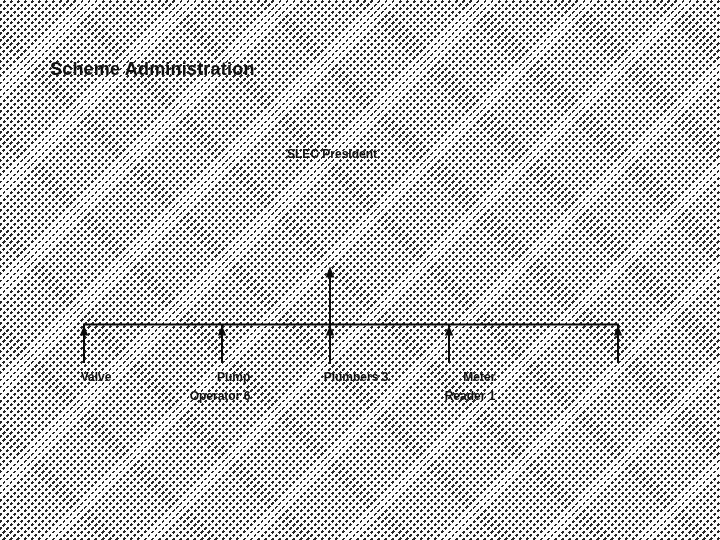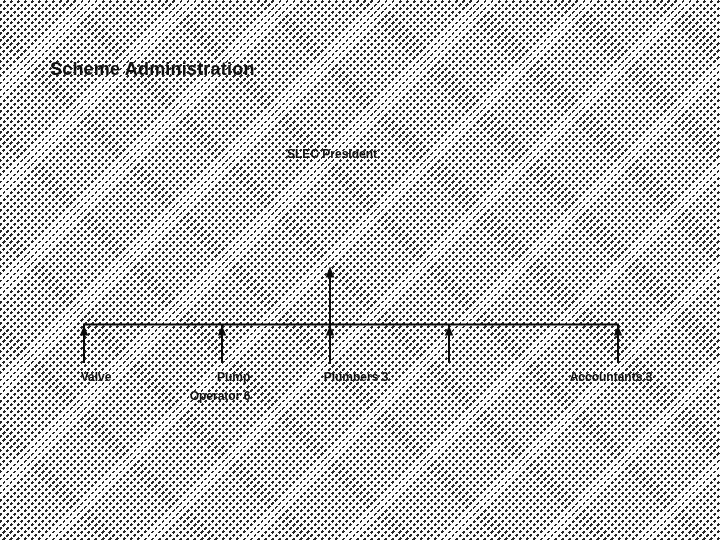--- a/index.html
+++ b/index.html
@@ -103,17 +103,18 @@
   <div class="txt node staff staff-0">
     <div>Valve</div>
   </div>
   <div class="txt node staff staff-1">
     <div>Pump</div>
     <div>Operator 6</div>
   </div>
   <div class="txt node staff staff-2">
     <div>Plumbers 3</div>
   </div>
-  <div class="txt node staff staff-4">
-    <div>Accountants 3</div>
+  <div class="txt node staff staff-3">
+    <div>Meter</div>
+    <div>Reader 1</div>
   </div>
 
 </div>
 
 </body></html>

